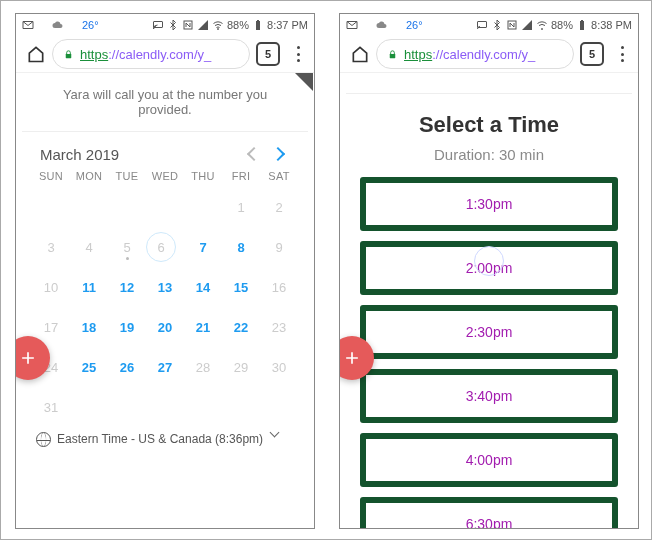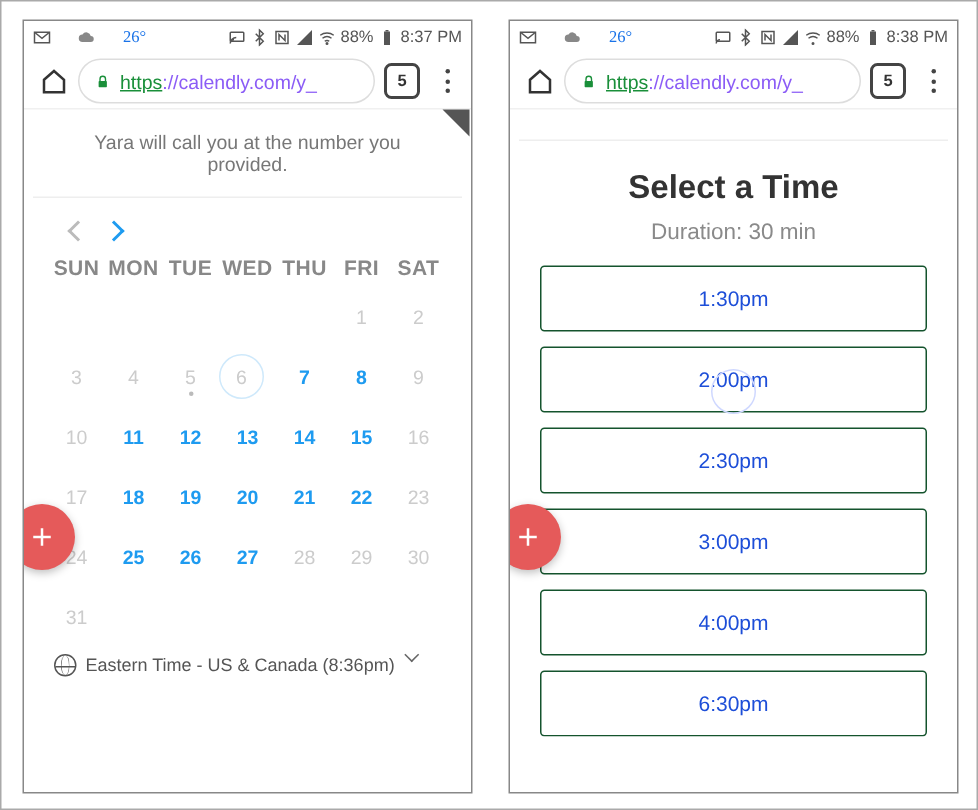--- a/index.html
+++ b/index.html
@@ -3,21 +3,21 @@
 <meta charset="utf-8">
 <style>
   html,body{margin:0;padding:0;background:#fff;font-family:-apple-system,Helvetica,Arial,sans-serif;color:#333;}
   .stage{position:relative;width:652px;height:540px;background:#fff;border:1px solid #aaa;box-sizing:border-box;}
   .phone{position:absolute;top:12px;width:300px;height:516px;border:1px solid #888;background:#fff;box-sizing:border-box;overflow:hidden;}
   .phone-left{left:14px;}
   .phone-right{left:338px;}
 
   
   .status-bar{display:flex;align-items:center;height:22px;padding:0 6px;font-size:11px;color:#555;}
-  .status-bar .wx{display:flex;align-items:flex-end;gap:18px;font-family:Liberation Serif, serif;}
+  .status-bar .wx{display:flex;align-items:flex-end;gap:18px;}
   .status-bar .spacer{flex:1;}
   .status-bar .sys{display:flex;align-items:center;gap:3px;}
   .temp{color:#1a73e8;font-size:11px;}
   .sicon{width:12px;height:12px;}
 
   
   .addr-bar{display:flex;align-items:center;height:36px;padding:0 4px;border-bottom:1px solid #f0f0f0;}
   .home-ic{width:20px;height:20px;margin:0 6px;}
   .url-box{flex:1;display:flex;align-items:center;height:28px;border:1px solid #ddd;border-radius:16px;padding:0 10px;font-size:13px;color:#444;overflow:hidden;white-space:nowrap;}
   .lock{width:11px;height:11px;margin-right:6px;}
@@ -38,36 +38,36 @@
 
   
   .month-row{display:flex;align-items:center;padding:0 18px 4px;}
   .month-row .mlabel{font-size:15px;color:#555;flex:1;}
   .nav-btn{width:24px;height:24px;display:flex;align-items:center;justify-content:center;}
   .chev{width:8px;height:8px;border-right:2px solid #bbb;border-bottom:2px solid #bbb;}
   .chev.left{transform:rotate(135deg);}
   .chev.right{transform:rotate(-45deg);border-color:#1e9bf0;}
 
   .grid{display:grid;grid-template-columns:repeat(7,1fr);row-gap:10px;padding:0 10px;}
-  .dow{font-size:14px;color:#888;text-align:center;font-weight:700;letter-spacing:.3px;}
+  .dow{font-size:11px;color:#888;text-align:center;font-weight:400;letter-spacing:.3px;}
   .cell{height:30px;display:flex;align-items:center;justify-content:center;font-size:13px;position:relative;}
   .muted{color:#ccc;}
   .avail{color:#1e9bf0;font-weight:600;}
   .dot::after{content:"";position:absolute;bottom:2px;width:3px;height:3px;background:#bbb;border-radius:50%;}
   .today{border:1px solid #cfe9fb;border-radius:50%;width:28px;height:28px;}
 
   .tz{display:flex;align-items:flex-start;gap:6px;font-size:12px;color:#555;padding:10px 14px;}
   .globe{width:13px;height:13px;border:1px solid #555;border-radius:50%;position:relative;}
   .globe::before{content:"";position:absolute;inset:0;border-left:1px solid #555;border-right:1px solid #555;border-radius:50%;transform:scaleX(.45);}
   .globe::after{content:"";position:absolute;left:0;right:0;top:50%;border-top:1px solid #555;}
   .tz .caret{width:6px;height:6px;border-right:1px solid #666;border-bottom:1px solid #666;transform:rotate(45deg);margin-left:2px;margin-top:-3px;}
 
   
   .slots{display:flex;flex-direction:column;gap:10px;padding:0 14px;}
-  .slot{border:1px solid #14532d;border-radius:3px;height:42px;display:flex;align-items:center;justify-content:center;font-size:14px;color:#1d4ed8;}
+  .slot{border:6px solid #14532d;border-radius:3px;height:42px;display:flex;align-items:center;justify-content:center;font-size:14px;color:#a21caf;}
 
   
   .fab{position:absolute;left:-10px;top:322px;width:44px;height:44px;border-radius:50%;background:#e55a5a;box-shadow:0 2px 6px rgba(0,0,0,.25);display:flex;align-items:center;justify-content:center;}
   .fab svg{width:20px;height:20px;}
 
   
   .tapring{position:absolute;width:28px;height:28px;border:1px solid #cfd8ff;border-radius:50%;pointer-events:none;}
 </style>
 </head>
 <body>
@@ -135,20 +135,21 @@
         </div>
     </div>
 
     <div class="corner-fold"></div>
 
     <div class="content">
       <div class="notice">Yara will call you at the number you provided.</div>
       <div class="hr"></div>
 
       <div class="month-row">
+        <span class="mlabel">March 2019</span>
         <span class="nav-btn">
             <span class="chev left"></span>
           </span>
         <span class="nav-btn">
             <span class="chev right"></span>
           </span>
       </div>
 
       <div class="grid" id="calendar-grid">
           <div class="dow">SUN</div>
@@ -278,21 +279,21 @@
     </div>
 
     <div class="content" style="padding-top:20px;">
       <div class="hr" style="margin-bottom:0;"></div>
       <div class="h1" style="margin-top:18px;">Select a Time</div>
       <div class="sub">Duration: 30 min</div>
       <div class="slots" id="slots">
           <div class="slot">1:30pm</div>
           <div class="slot">2:00pm</div>
           <div class="slot">2:30pm</div>
-          <div class="slot">3:00pm</div>
+          <div class="slot">3:40pm</div>
           <div class="slot">4:00pm</div>
           <div class="slot">6:30pm</div>
         </div>
     </div>
 
     <div class="tapring" style="left:134px;top:232px;"></div>
 
     <div class="fab">
       <svg viewBox="0 0 24 24" stroke="#fff" stroke-width="2">
           <path d="M12 5v14M5 12h14"></path>

